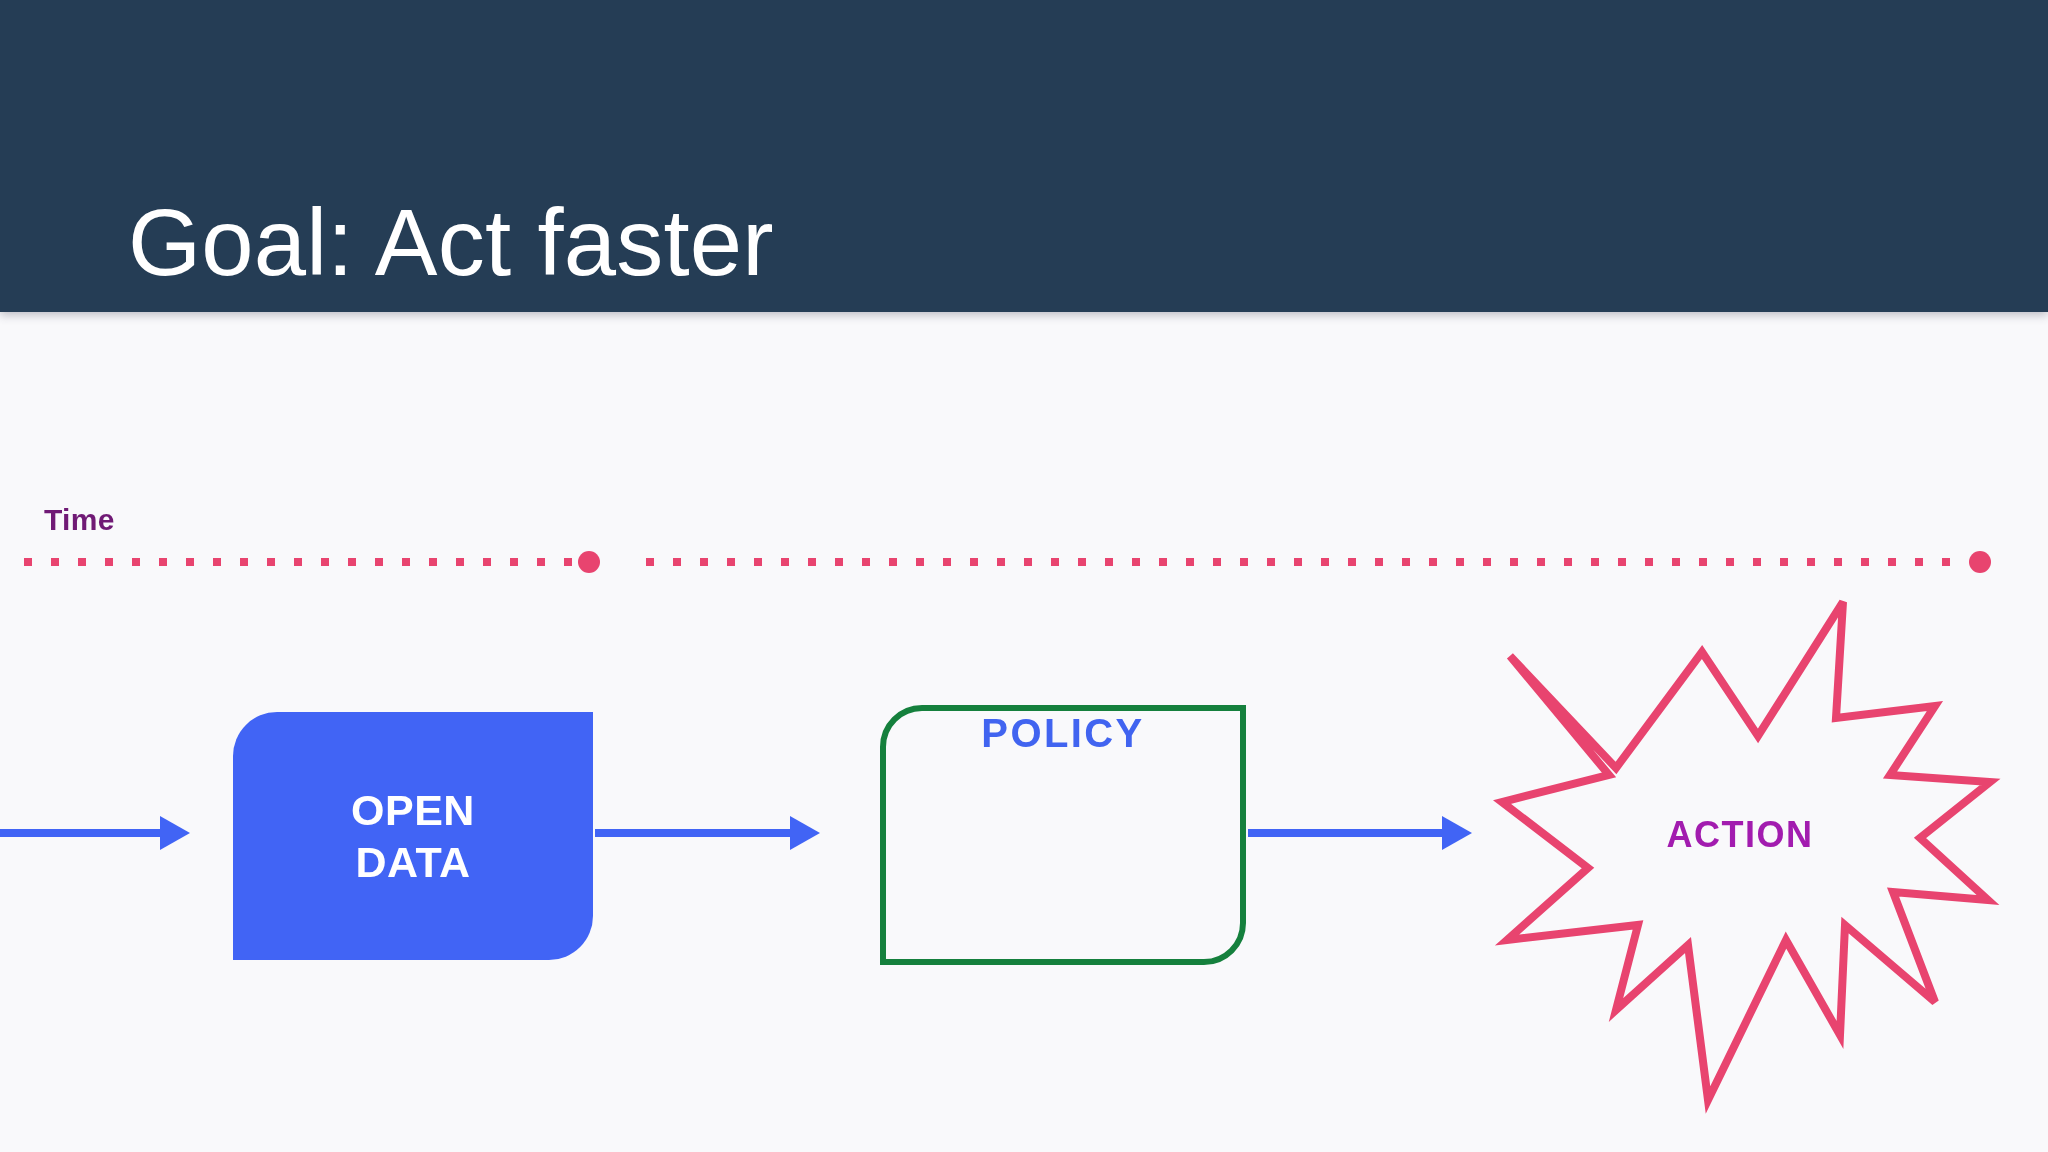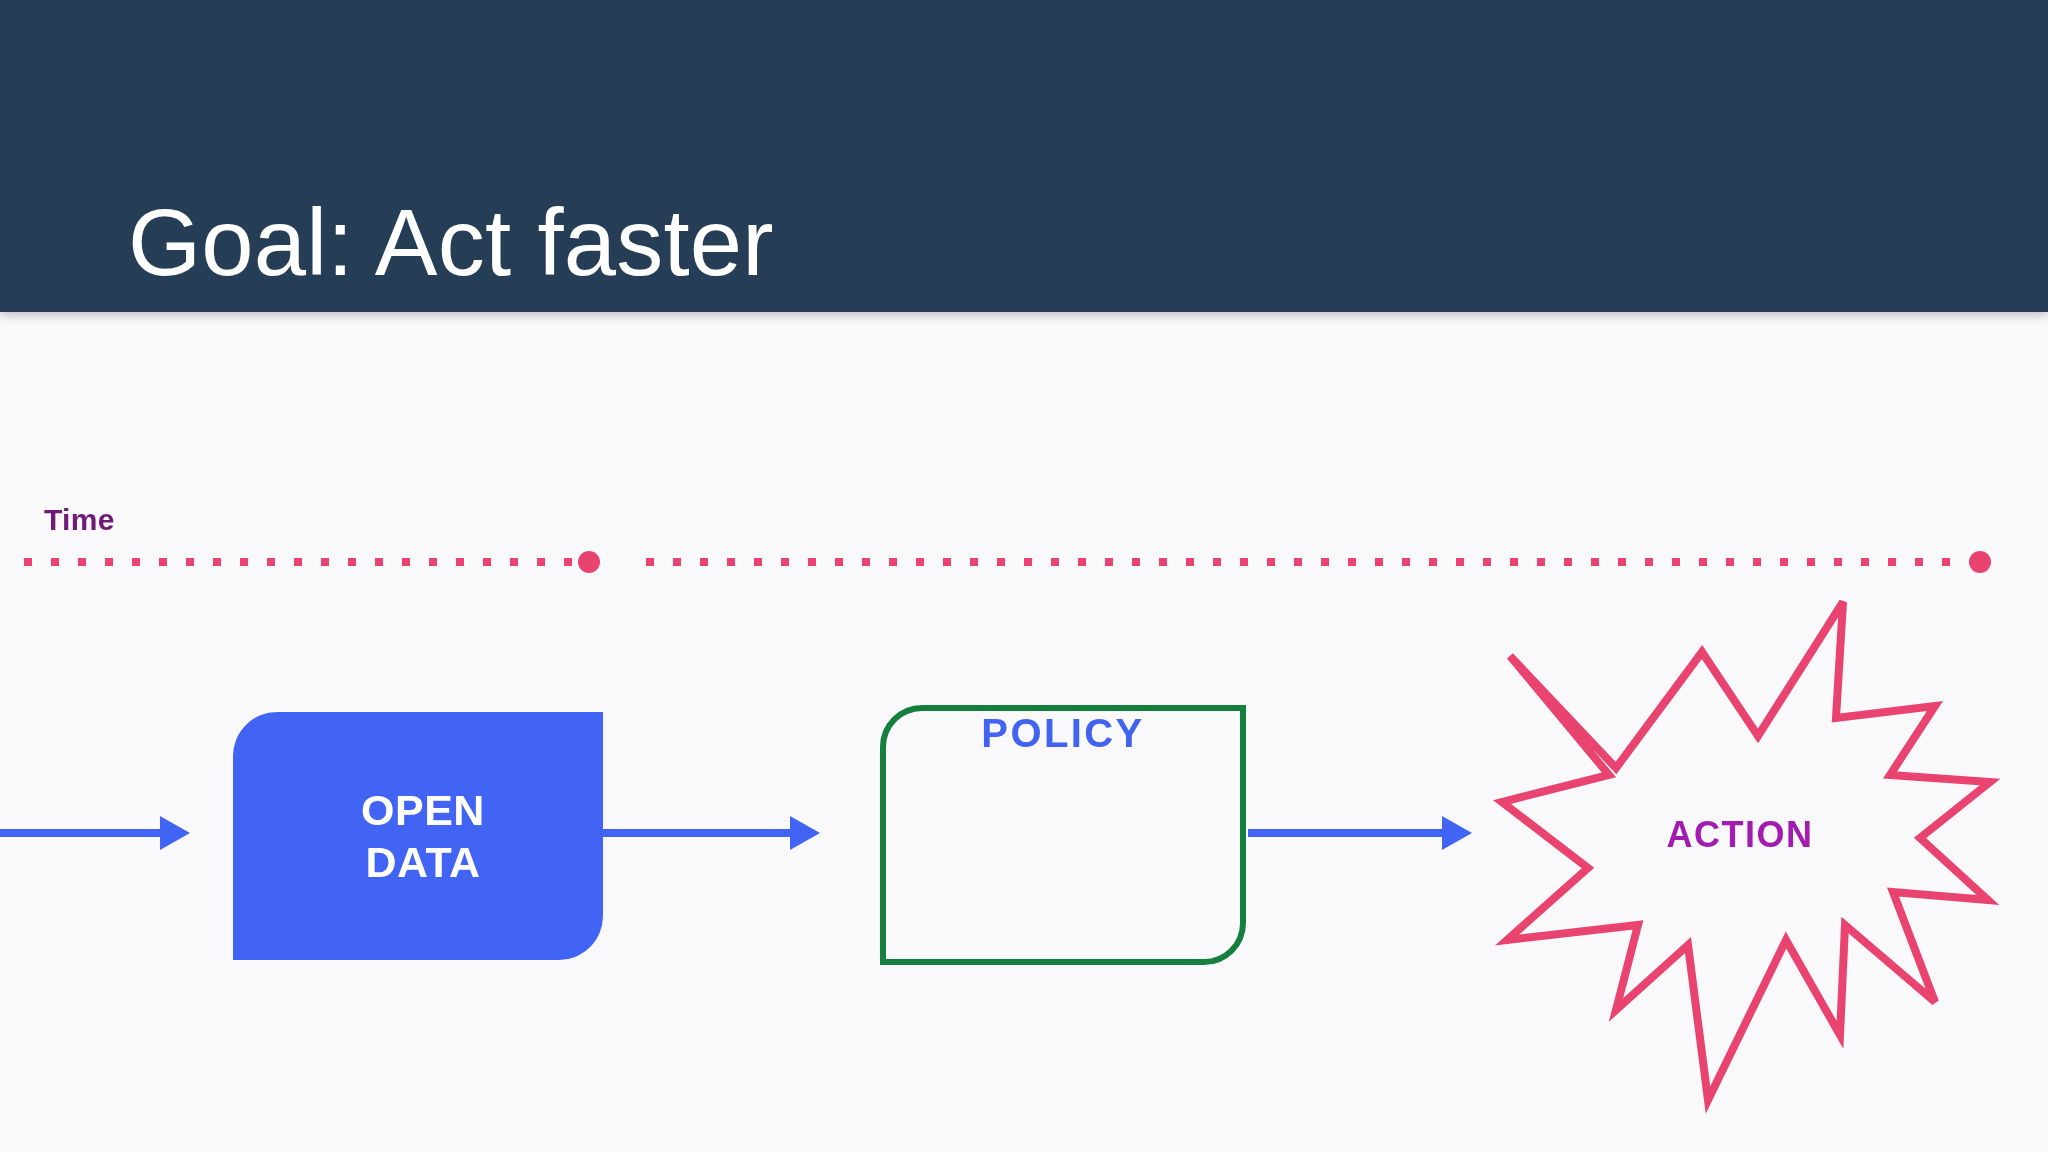--- a/index.html
+++ b/index.html
@@ -88,21 +88,20 @@
     left: 233px;
     top: 712px;
     width: 360px;
     height: 248px;
     background: #4164f5;
     border-radius: 44px 0 44px 0;
     display: flex;
     align-items: center;
     justify-content: center;
     z-index: 3;
-    padding-left: 10px;
   }
   #open-data-label {
     color: #ffffff;
     font-size: 43px;
     font-weight: bold;
     line-height: 1.22;
     text-align: center;
     letter-spacing: 0.5px;
     white-space: pre-line;
   }

